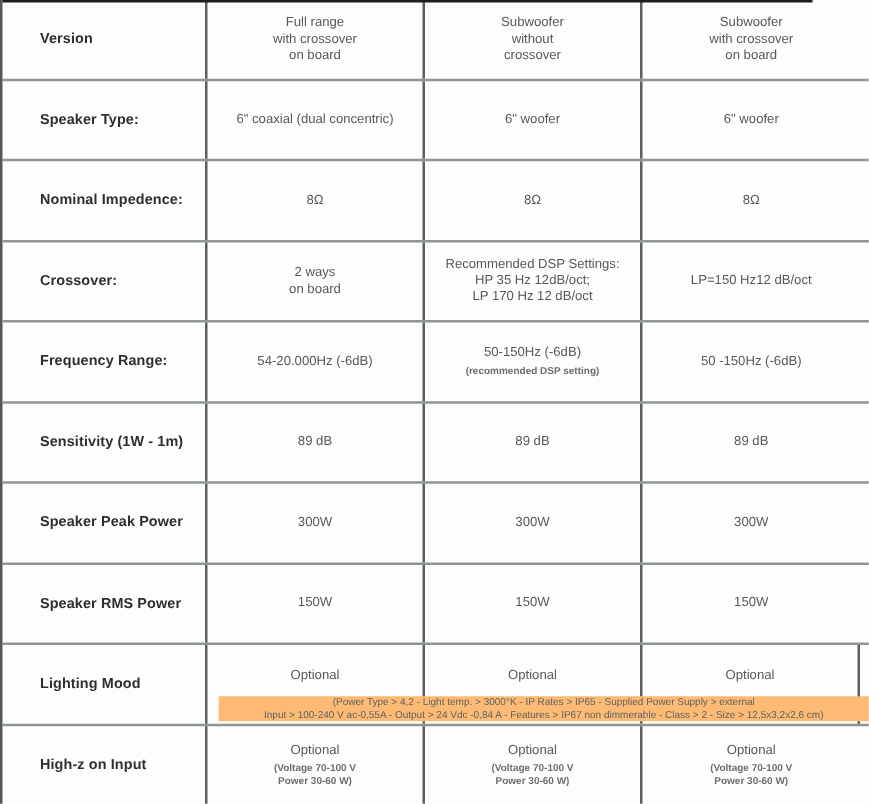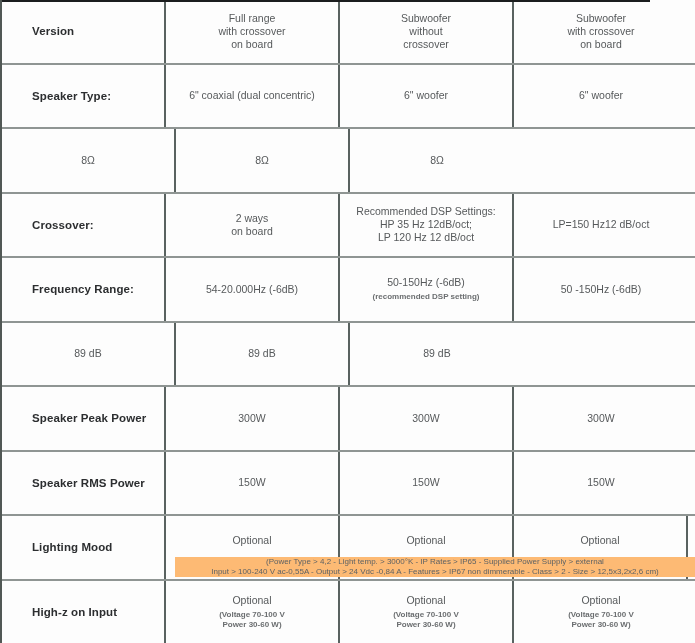--- a/index.html
+++ b/index.html
@@ -96,40 +96,41 @@
         <div>6" coaxial (dual concentric)</div>
       </div>
       <div class="cell value">
         <div>6" woofer</div>
       </div>
       <div class="cell value">
         <div>6" woofer</div>
       </div>
     </div>
     <div class="row">
+      <div class="cell label">Nominal Impedence:</div>
       <div class="cell value">
         <div>8Ω</div>
       </div>
       <div class="cell value">
         <div>8Ω</div>
       </div>
       <div class="cell value">
         <div>8Ω</div>
       </div>
     </div>
     <div class="row">
       <div class="cell label">Crossover:</div>
       <div class="cell value">
         <div>2 ways</div>
         <div>on board</div>
       </div>
       <div class="cell value">
         <div>Recommended DSP Settings:</div>
         <div>HP 35 Hz 12dB/oct;</div>
-        <div>LP 120 Hz 12 dB/oct</div>
+        <div>LP 170 Hz 12 dB/oct</div>
       </div>
       <div class="cell value">
         <div>LP=150 Hz12 dB/oct</div>
       </div>
     </div>
     <div class="row">
       <div class="cell label">Frequency Range:</div>
       <div class="cell value">
         <div>54-20.000Hz (-6dB)</div>
       </div>
@@ -137,20 +138,21 @@
         <div>50-150Hz (-6dB)</div>
         <div class="small">
           <div>(recommended DSP setting)</div>
         </div>
       </div>
       <div class="cell value">
         <div>50 -150Hz (-6dB)</div>
       </div>
     </div>
     <div class="row">
+      <div class="cell label">Sensitivity (1W - 1m)</div>
       <div class="cell value">
         <div>89 dB</div>
       </div>
       <div class="cell value">
         <div>89 dB</div>
       </div>
       <div class="cell value">
         <div>89 dB</div>
       </div>
     </div>

